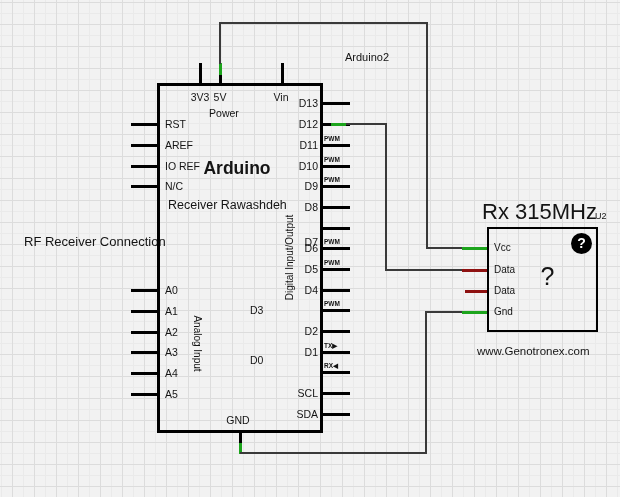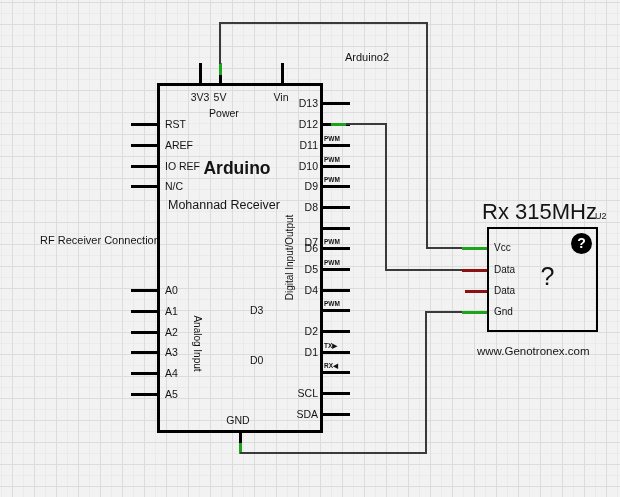--- a/index.html
+++ b/index.html
@@ -12,21 +12,21 @@
       linear-gradient(to bottom,#dcdcdc 1px,transparent 1px),
       linear-gradient(to right,#eaeaea 1px,transparent 1px),
       linear-gradient(to bottom,#eaeaea 1px,transparent 1px);
     background-size:22px 22px,22px 22px,11px 11px,11px 11px;
     background-position:12px 2px,12px 2px,1px 13px,1px 13px;
   }
   .lbl{position:absolute;white-space:nowrap;color:#141414;}
   .ctr{text-align:center;}
   .component{position:absolute;border:3px solid #000;background:transparent;box-sizing:border-box;}
   #rcv-box{border-width:2px;}
-  #lbl-conn{left:40px;top:234px;font-size:11px;}
+  #lbl-conn{left:24px;top:234px;font-size:13px;}
   #lbl-arduino2{left:345px;top:51px;font-size:11px;}
   #ard-box{left:157px;top:83px;width:166px;height:350px;}
   #ard-l-3v3{left:170px;top:91px;width:60px;font-size:10.5px;}
   #ard-l-5v{left:190px;top:91px;width:60px;font-size:10.5px;}
   #ard-l-vin{left:251px;top:91px;width:60px;font-size:10.5px;}
   #ard-power{left:194px;top:107px;width:60px;font-size:10.5px;}
   #ard-title{left:177px;top:158px;width:120px;font-size:17.5px;font-weight:bold;}
   #ard-sub{left:168px;top:198px;font-size:12.5px;}
   #ard-dio{left:230px;top:251px;width:120px;height:13px;font-size:10px;transform:rotate(-90deg);}
   #ard-ain{left:161px;top:337px;width:70px;height:13px;font-size:10px;transform:rotate(90deg);}
@@ -52,21 +52,21 @@
   <div class="lbl" id="lbl-conn">RF Receiver Connection</div>
 
   <div class="lbl" id="lbl-arduino2">Arduino2</div>
 
   <div class="component" id="ard-box"></div>
   <div class="lbl ctr" id="ard-l-3v3">3V3</div>
   <div class="lbl ctr" id="ard-l-5v">5V</div>
   <div class="lbl ctr" id="ard-l-vin">Vin</div>
   <div class="lbl ctr" id="ard-power">Power</div>
   <div class="lbl ctr" id="ard-title">Arduino</div>
-  <div class="lbl" id="ard-sub">Mohannad Receiver</div>
+  <div class="lbl" id="ard-sub">Receiver Rawashdeh</div>
   <div class="lbl ctr" id="ard-dio">Digital Input/Output</div>
   <div class="lbl ctr" id="ard-ain">Analog Input</div>
   <div class="lbl ctr" id="ard-gnd">GND</div>
 
   <div class="lbl" id="rcv-title">Rx 315MHz</div>
   <div class="lbl" id="rcv-u2">U2</div>
   <div class="component" id="rcv-box"></div>
   <div class="lbl ctr" id="rcv-q">?</div>
   <div class="lbl" id="rcv-badge">?</div>
   <div class="lbl" id="rcv-cap">www.Genotronex.com</div>

